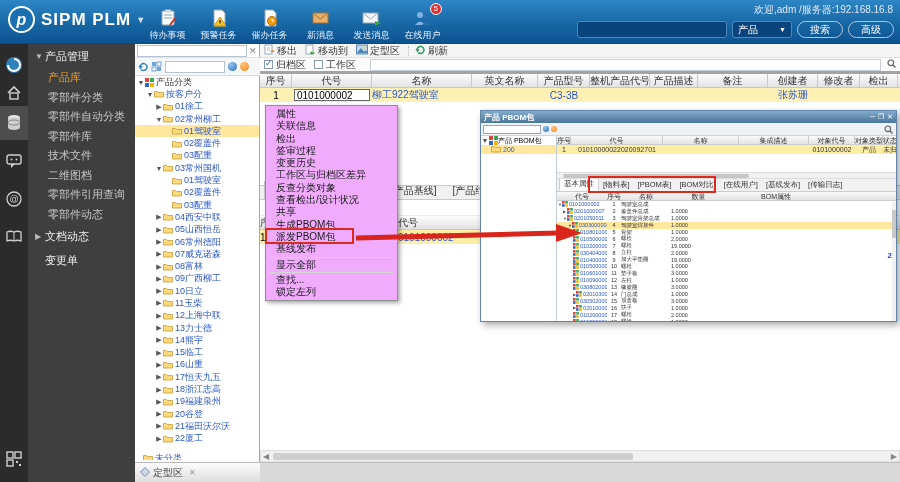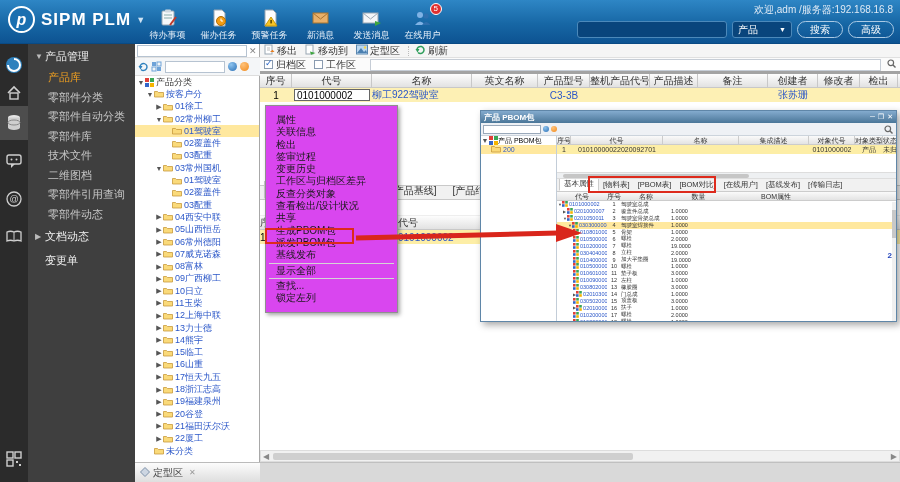--- a/index.html
+++ b/index.html
@@ -88,22 +88,22 @@
 .m-newrow .tb-btn{margin-right:0;}
 .m-subhead{position:absolute;left:0;top:172px;width:640px;height:14px;display:flex;
  background:linear-gradient(#fdfdfd,#e2e2e2);border-bottom:1px solid #c8c8c8;font-size:10px;color:#333;}
 .m-subrow{position:absolute;left:0;top:186px;width:640px;height:14px;background:#fdeea6;display:flex;align-items:center;font-size:10px;cursor:pointer;}
 .m-hscroll{position:absolute;left:0;top:406px;width:640px;height:12px;background:#f1f1f1;border:1px solid #ddd;}
 .m-hscroll .thumb{position:absolute;left:12px;top:2px;width:360px;height:7px;background:#cfcfcf;border-radius:2px;cursor:pointer;}
 .m-hscroll .sarr{position:absolute;top:1px;font-size:8px;color:#888;cursor:pointer;}
 .m-graybar{position:absolute;left:0;top:418px;width:640px;height:20px;background:#d9d9d9;border-top:1px solid #c0c0c0;}
 
 
-.ctxmenu{position:absolute;left:265px;top:105px;width:133px;background:#d946ef;border:1px solid #8f8f8f;
- box-shadow:2px 2px 4px rgba(0,0,0,0.35);z-index:50;padding:8px 0;}
+.ctxmenu{position:absolute;left:265px;top:105px;width:133px;background:#f0abfc;border:1px solid #8f8f8f;
+ box-shadow:2px 2px 4px rgba(0,0,0,0.35);z-index:50;padding:2px 0;}
 .cm-item{font-size:10px;color:#1a1a1a;line-height:12.3px;padding-left:10px;cursor:pointer;white-space:nowrap;}
 .cm-sep{border-top:1px solid #d5d5d5;margin:1px 3px;}
 
 
 .popup{position:absolute;left:480px;top:110px;width:417px;height:212px;background:#fff;
  border:1px solid #5f86a8;box-shadow:3px 3px 7px rgba(0,0,0,0.35);z-index:40;}
 .p-title{position:absolute;left:0;top:0;width:100%;height:12px;background:linear-gradient(#84abce,#4a7698);
  color:#fff;font-size:8px;font-weight:bold;display:flex;align-items:center;padding:0 3px;}
 .p-winbtns{margin-left:auto;display:flex;gap:3px;font-size:7px;}
 .p-winbtns span{cursor:pointer;}
@@ -160,36 +160,36 @@
               <line x1="5" y1="9" x2="13" y2="9" stroke="#8aa"></line>
               <line x1="11" y1="16" x2="17" y2="8" stroke="#c0392b" stroke-width="2"></line>
             </svg>
           </span>
           <span class="nlabel">待办事项</span>
         </div>
         <div class="nav-item">
           <span class="nico">
             <svg width="18" height="18" viewBox="0 0 18 18">
               <path d="M4 1 h8 l3 3 v13 h-11 z" fill="#fdfdfd" stroke="#9aa7b3"></path>
-              <circle cx="11" cy="12" r="4.5" fill="#f39c12" stroke="#b06e05"></circle>
-              <line x1="11" y1="12" x2="11" y2="9.5" stroke="#fff"></line>
-              <line x1="11" y1="12" x2="13" y2="12" stroke="#fff"></line>
-            </svg>
-          </span>
-          <span class="nlabel">催办任务</span>
+              <polygon points="10,8 16,17 4,17" fill="#f7c325" stroke="#c79a0a"></polygon>
+              <rect x="9.4" y="11" width="1.4" height="3.4" fill="#4a3b00"></rect>
+            </svg>
+          </span>
+          <span class="nlabel">预警任务</span>
         </div>
         <div class="nav-item">
           <span class="nico">
             <svg width="18" height="18" viewBox="0 0 18 18">
               <path d="M4 1 h8 l3 3 v13 h-11 z" fill="#fdfdfd" stroke="#9aa7b3"></path>
-              <polygon points="10,8 16,17 4,17" fill="#f7c325" stroke="#c79a0a"></polygon>
-              <rect x="9.4" y="11" width="1.4" height="3.4" fill="#4a3b00"></rect>
-            </svg>
-          </span>
-          <span class="nlabel">预警任务</span>
+              <circle cx="11" cy="12" r="4.5" fill="#f39c12" stroke="#b06e05"></circle>
+              <line x1="11" y1="12" x2="11" y2="9.5" stroke="#fff"></line>
+              <line x1="11" y1="12" x2="13" y2="12" stroke="#fff"></line>
+            </svg>
+          </span>
+          <span class="nlabel">催办任务</span>
         </div>
         <div class="nav-item">
           <span class="nico">
             <svg width="20" height="18" viewBox="0 0 20 18">
               <rect x="2" y="4" width="15" height="10" fill="#e8b06a" stroke="#a8742f"></rect>
               <path d="M2 4 l7.5 6 L17 4" fill="none" stroke="#a8742f"></path>
             </svg>
           </span>
           <span class="nlabel">新消息</span>
         </div>
@@ -592,21 +592,21 @@
         </div>
         <div class="t-row" style="padding-left: 20px;">
           <span class="t-arrow">▶</span>
           <span style="display: inline-flex;">
             <svg width="10" height="8" viewBox="0 0 10 8">
               <path d="M0.5 1.5 h3 l1 1 h5 v4.5 h-9 z" fill="#fada7a" stroke="#c89b3c" stroke-width="0.8"></path>
             </svg>
           </span>
           <span class="t-label">22厦工</span>
         </div>
-        <div class="t-row" style="padding-left: 11px;">
+        <div class="t-row" style=" margin-top: 7px;">
           <span class="t-arrow"></span>
           <span style="display: inline-flex;">
             <svg width="10" height="8" viewBox="0 0 10 8">
               <path d="M0.5 1.5 h3 l1 1 h5 v4.5 h-9 z" fill="#fada7a" stroke="#c89b3c" stroke-width="0.8"></path>
             </svg>
           </span>
           <span class="t-label">未分类</span>
         </div>
       </div>
     <div class="tp-tab">

